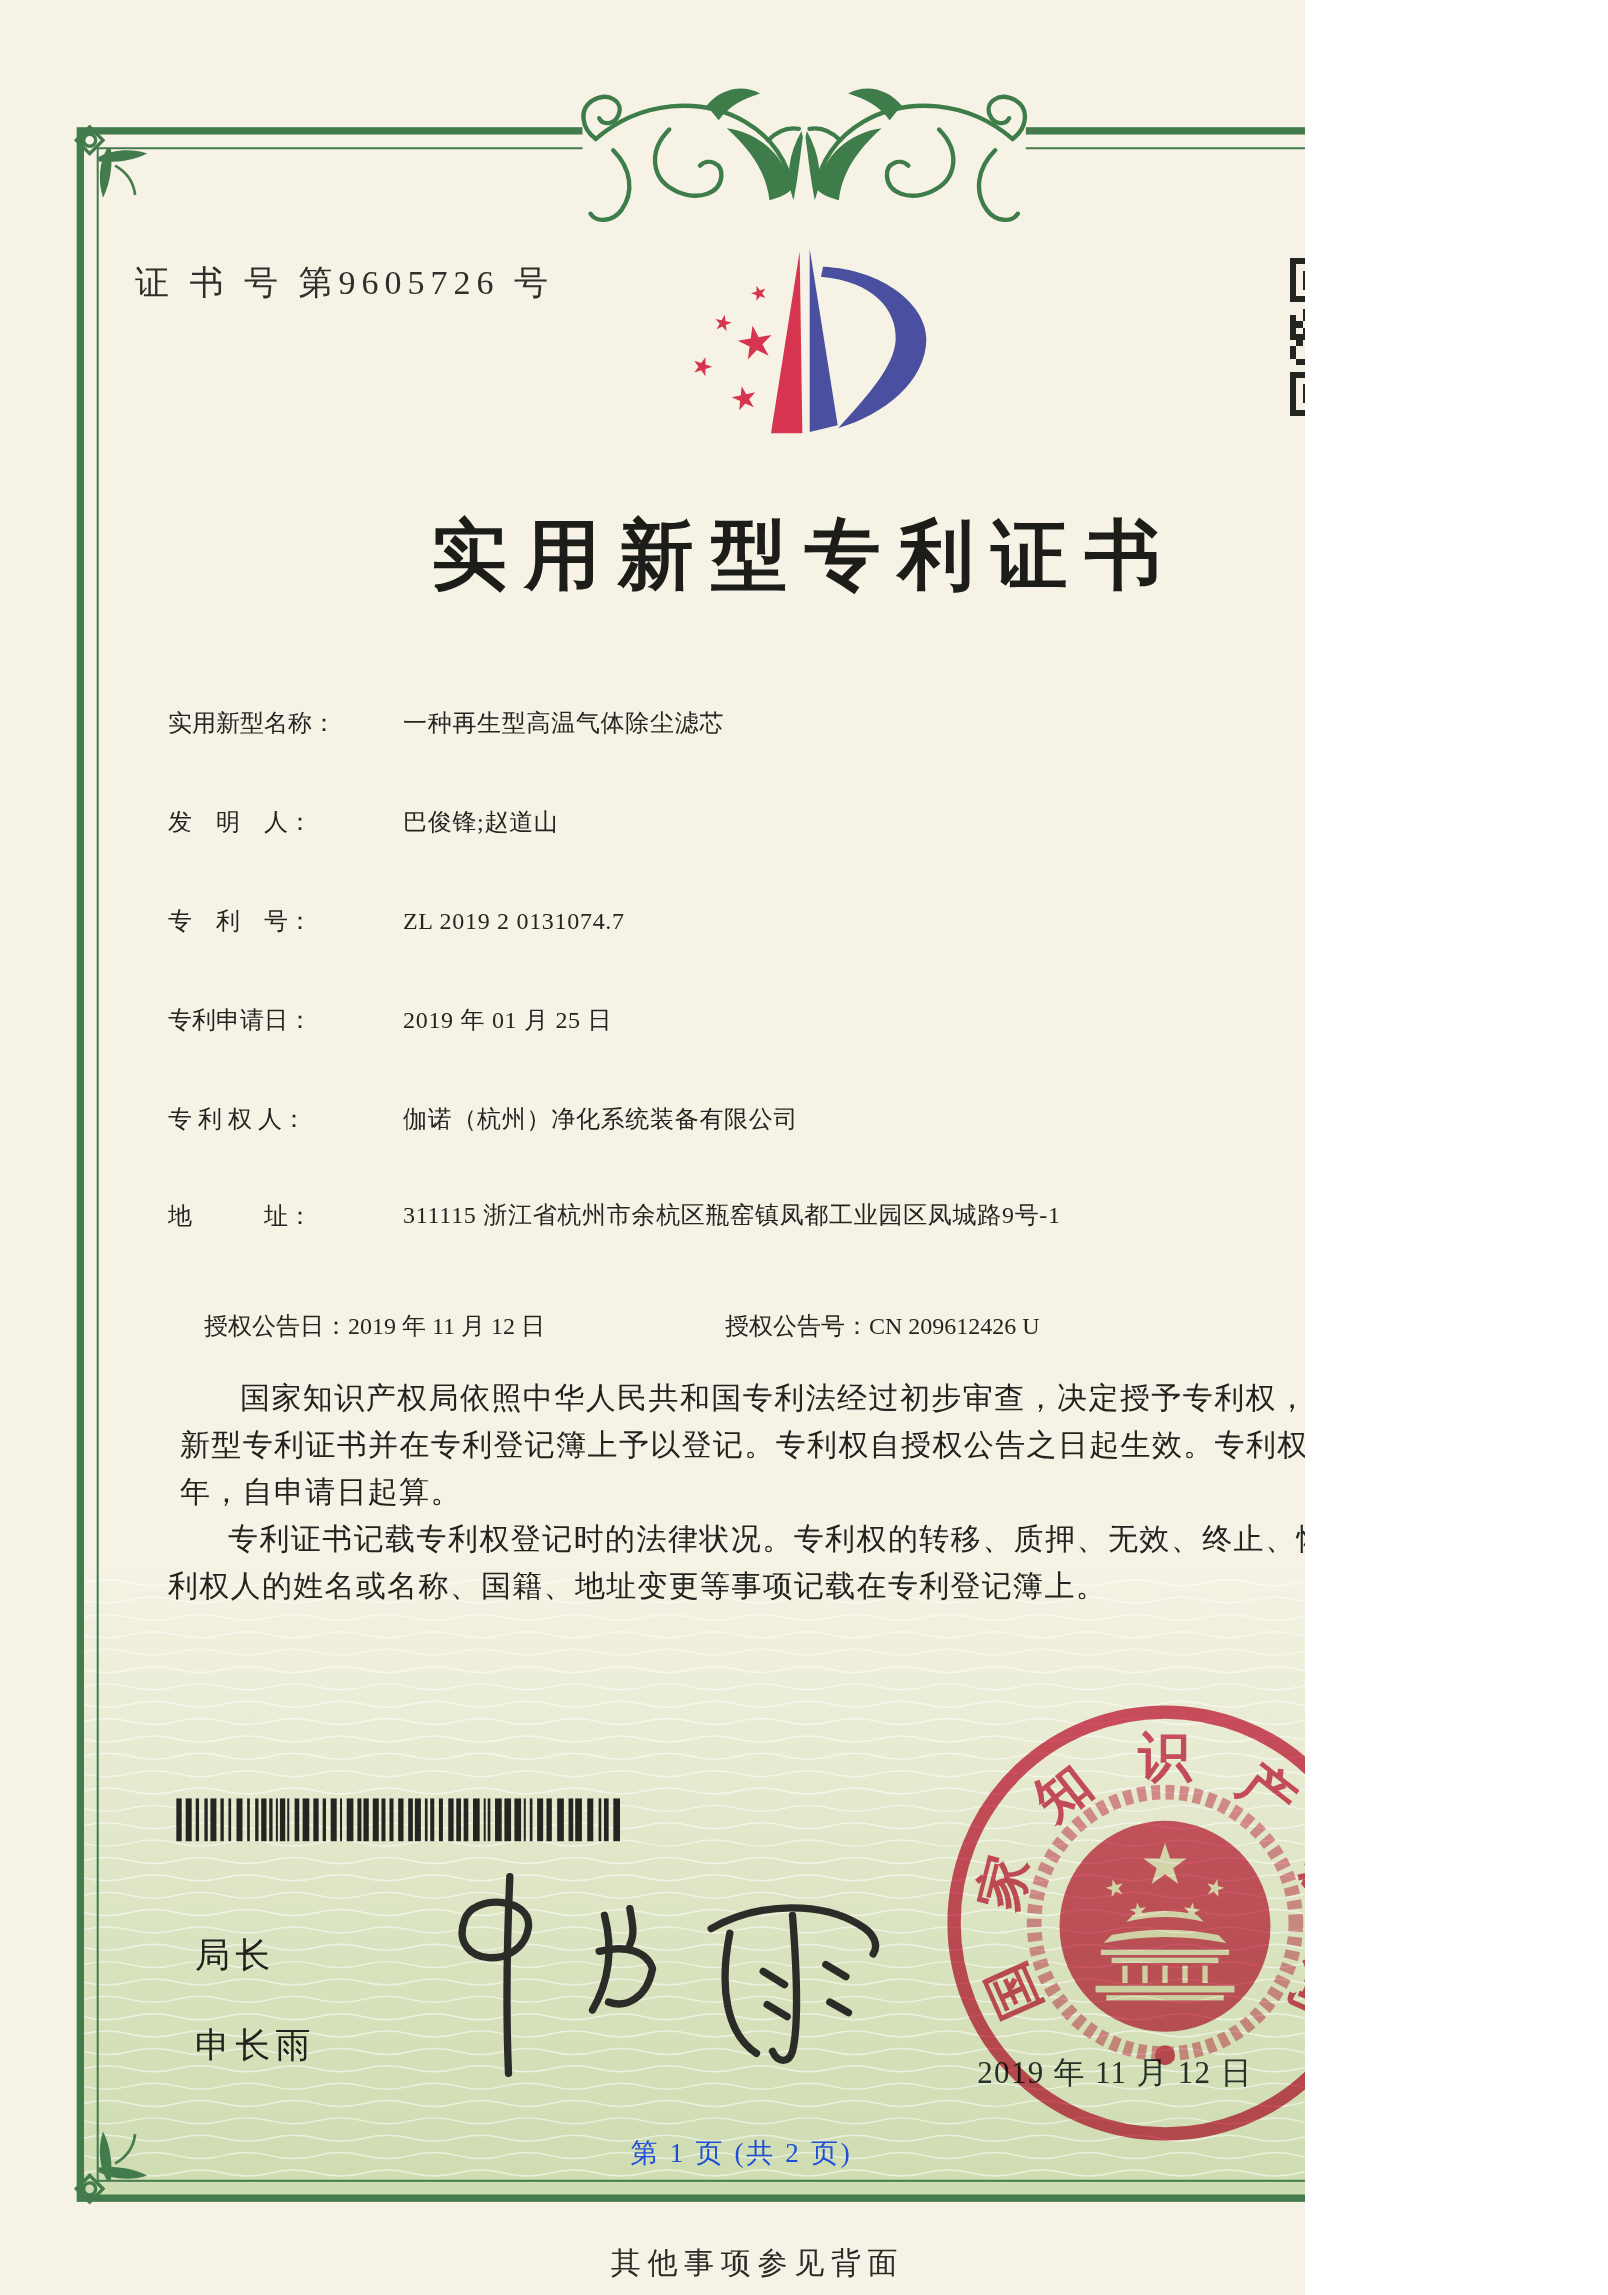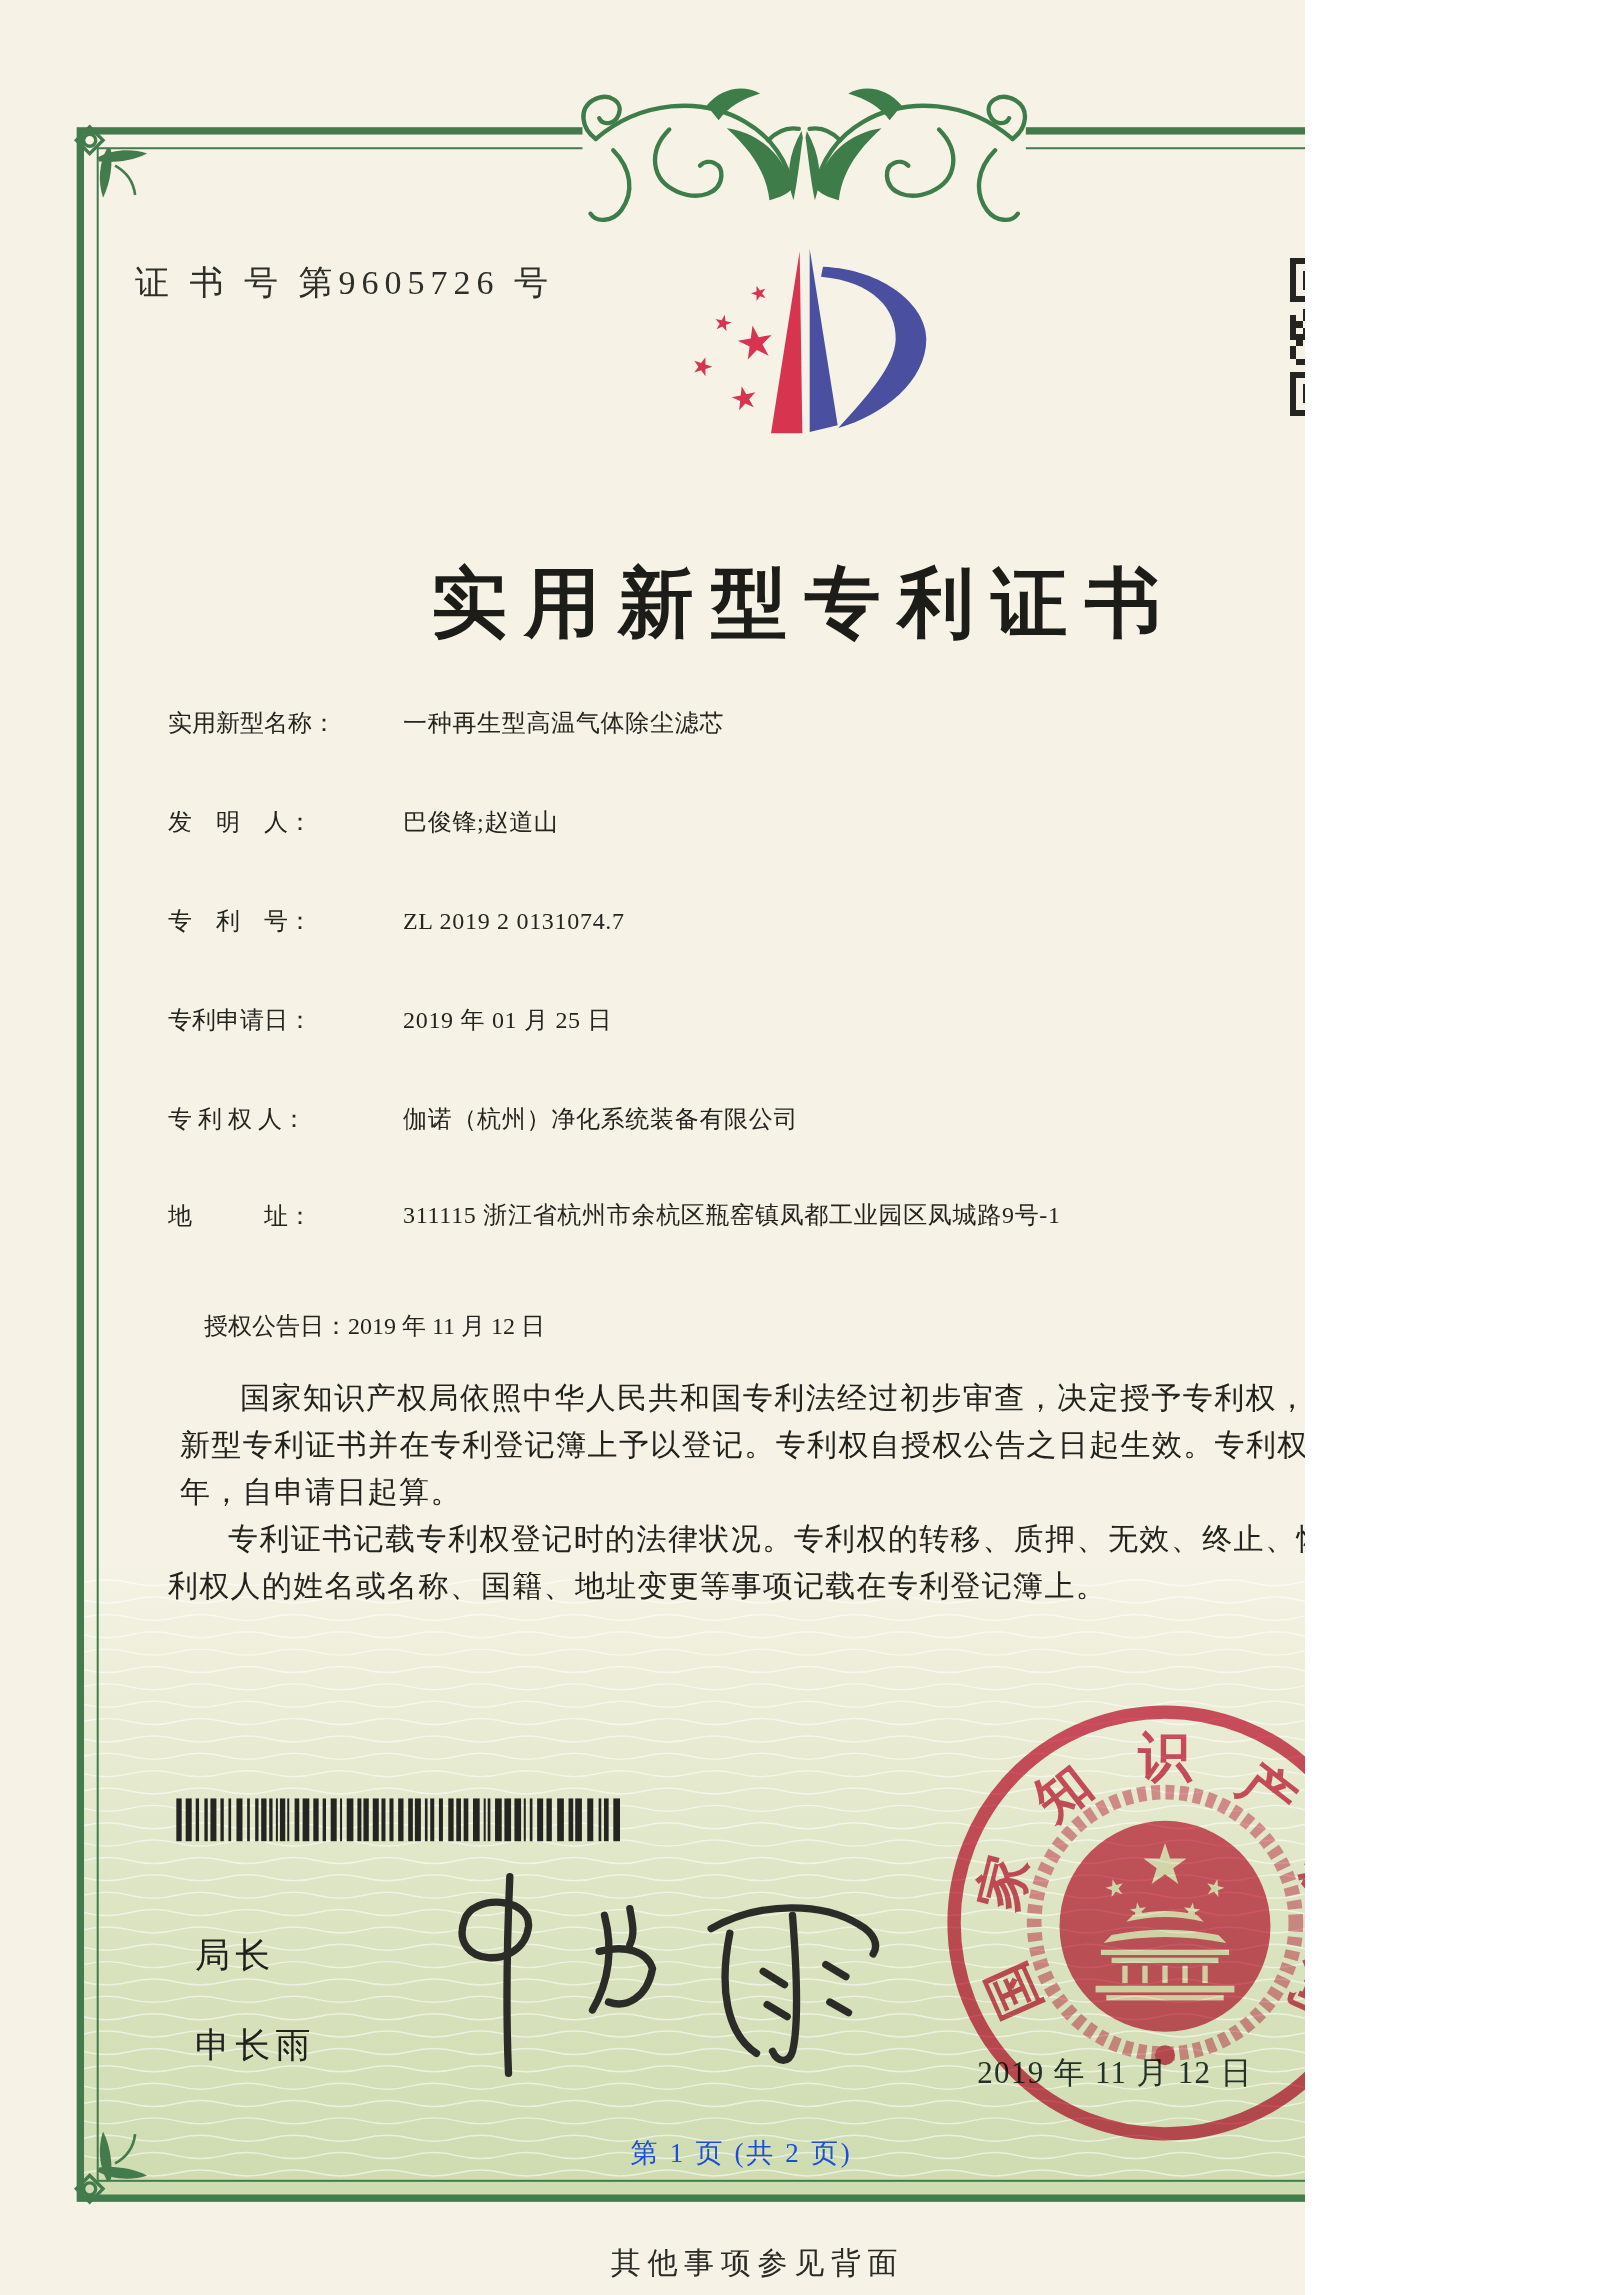--- a/index.html
+++ b/index.html
@@ -21,21 +21,21 @@
       rgba(186,209,148,0.50) 65%,
       rgba(180,205,142,0.60) 100%);
   }
   #waves{left:83px;top:1576px;z-index:1;}
   #border-svg{left:0;top:0;z-index:2;pointer-events:none;}
   
   #cert-number{left:135px;top:260px;font-size:34px;letter-spacing:6px;color:#2e2e2a;z-index:3;}
   #logo{left:689px;top:240px;z-index:3;}
   #qr{left:1290px;top:258px;width:158px;height:158px;z-index:3;}
   #title{left:0;top:505px;width:1609px;text-align:center;font-size:76px;font-weight:700;
-         letter-spacing:17.4px;color:#1c1c19;z-index:3;margin-top:48px;}
+         letter-spacing:17.4px;color:#1c1c19;z-index:3;}
   .field{left:168px;width:1309px;display:flex;align-items:flex-end;font-size:24px;
          color:#242420;z-index:3;line-height:1.5;}
   .flabel{flex:0 0 235px;white-space:nowrap;}
   .fvalue{letter-spacing:0.7px;}
   #f-address .fvalue{max-width:888px;line-height:1.55;}
   #f-grant{display:block;margin-left:36px;}
   .pair{display:inline-flex;}
   #pair-grantno{position:absolute;left:521px;top:0;}
   .bodytext{left:168px;width:1254px;font-size:30px;line-height:47px;letter-spacing:1.3px;
             text-align:justify;text-indent:2em;color:#22221e;z-index:3;margin:0;}
@@ -481,20 +481,24 @@
   </div>
   <div class="field abs" id="f-address" style="top:1197px">
     <span class="flabel">地　　　址：</span>
     <span class="fvalue">311115 浙江省杭州市余杭区瓶窑镇凤都工业园区凤城路9号-1</span>
   </div>
   <div class="field abs" id="f-grant" style="top:1308px;position:absolute">
     <span class="pair">
       <span>授权公告日：</span>
       <span>2019 年 11 月 12 日</span>
     </span>
+    <span class="pair" id="pair-grantno">
+      <span>授权公告号：</span>
+      <span>CN 209612426 U</span>
+    </span>
   </div>
 
   <p class="bodytext abs" id="para1">国家知识产权局依照中华人民共和国专利法经过初步审查，决定授予专利权，颁发实用新型专利证书并在专利登记簿上予以登记。专利权自授权公告之日起生效。专利权期限为十年，自申请日起算。</p>
   <p class="bodytext abs" id="para2">专利证书记载专利权登记时的法律状况。专利权的转移、质押、无效、终止、恢复和专利权人的姓名或名称、国籍、地址变更等事项记载在专利登记簿上。</p>
 
   <svg id="barcode" class="abs" width="449" height="47" viewBox="0 0 672 70">
       <rect x="2" y="2" width="8" height="64" fill="#242420"></rect>
       <rect x="16" y="2" width="9" height="64" fill="#242420"></rect>
       <rect x="31" y="2" width="5" height="64" fill="#242420"></rect>
       <rect x="44" y="2" width="5" height="64" fill="#242420"></rect>

